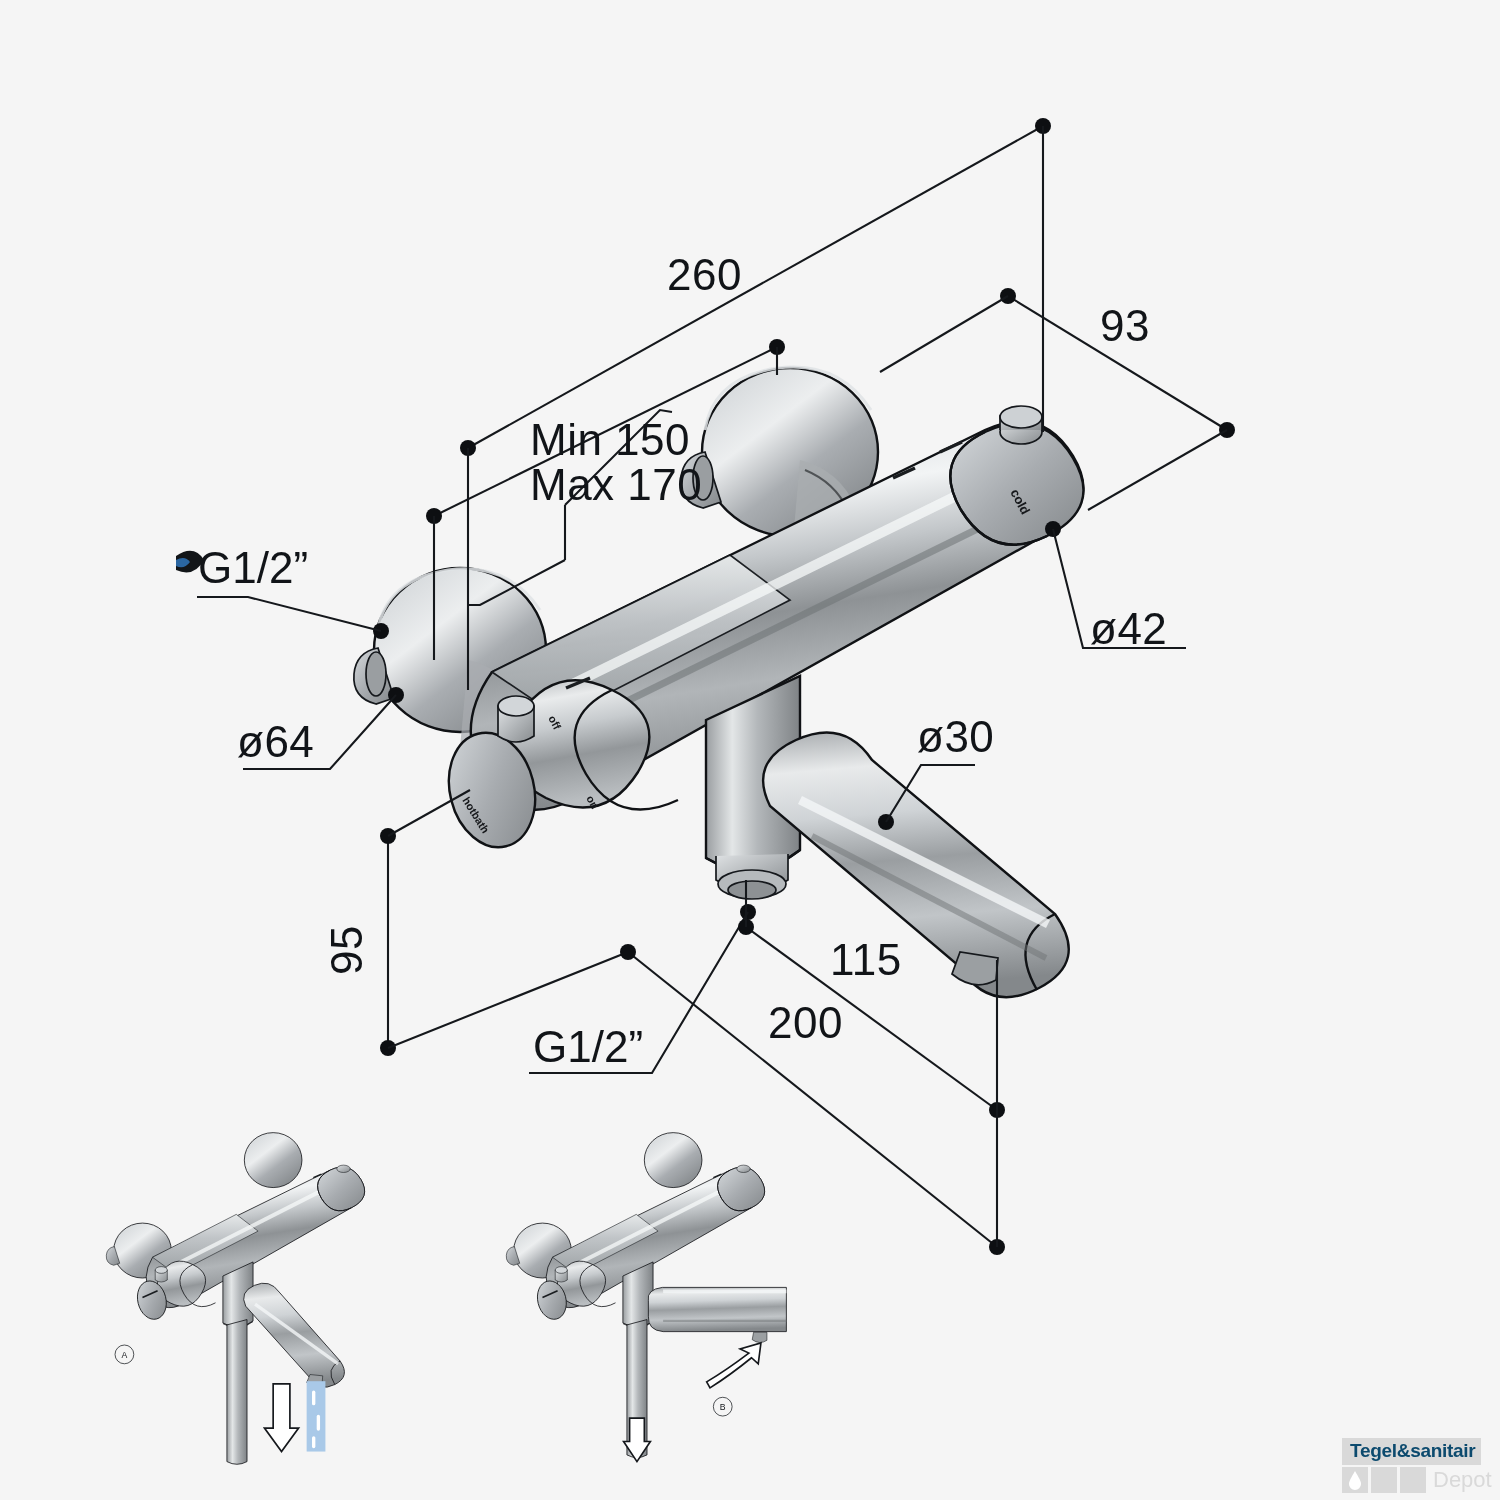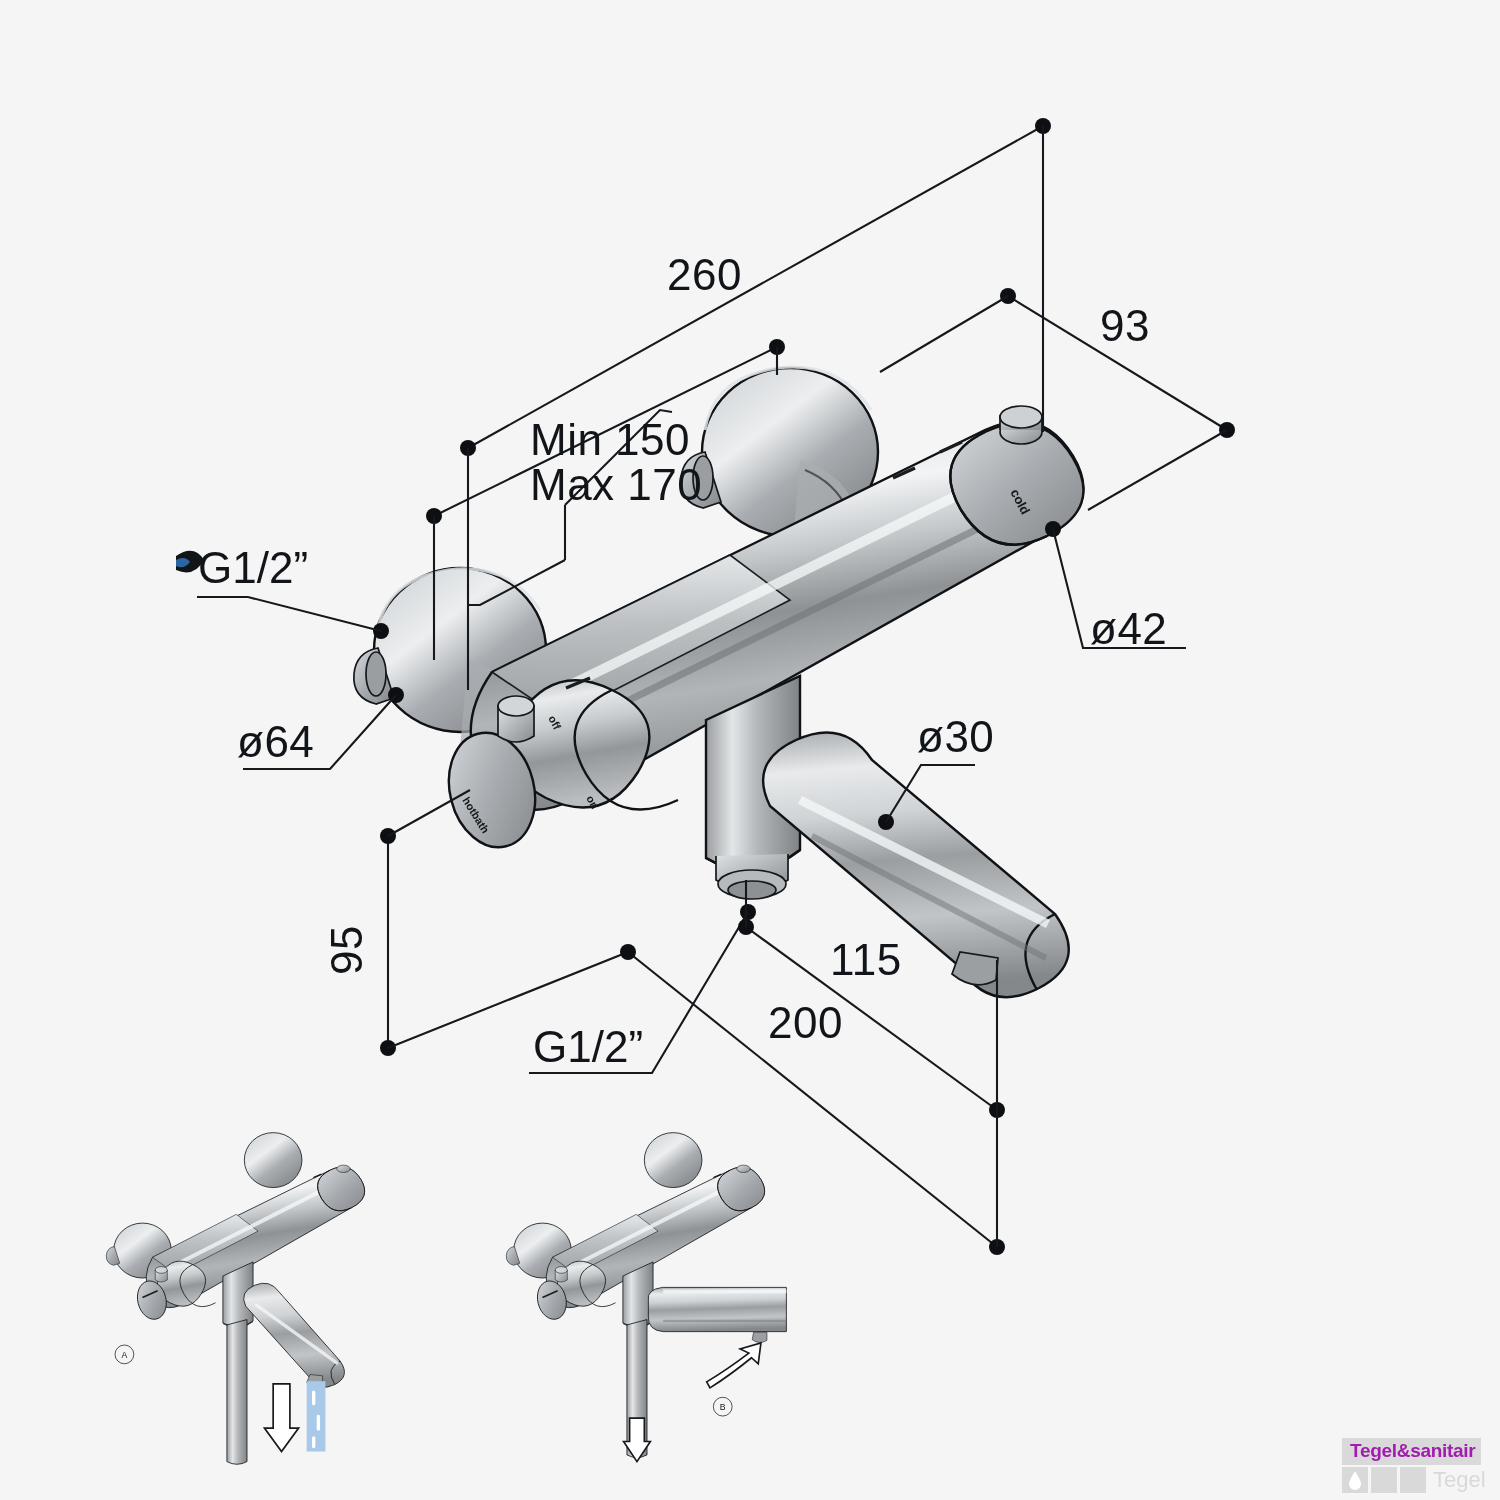--- a/index.html
+++ b/index.html
@@ -45,21 +45,21 @@
   .callout-letter{
     font-family:"Liberation Sans", sans-serif;
     fill:#15181c;font-size:26px;
   }
   
   #watermark{
     position:absolute;right:8px;bottom:6px;
     width:150px;height:56px;
   }
   .wm-band{
-    background:#d9d9d9;color:#a21caf;
+    background:#d9d9d9;color:#0c4a6e;
     font-family:"Liberation Sans", sans-serif;
     font-size:19px;font-weight:bold;
     padding:2px 6px 3px 8px;
     letter-spacing:-0.3px;
     display:inline-block;
     line-height:1.15;
   }
   .wm-row2{display:flex;align-items:stretch;margin-top:2px;gap:3px;}
   .wm-sq{width:26px;height:26px;background:#d9d9d9;position:relative;}
   .wm-depot{
@@ -401,17 +401,17 @@
   <div id="watermark">
     <div class="wm-band">Tegel&amp;sanitair</div>
     <div class="wm-row2">
       <div class="wm-sq">
         <svg viewBox="0 0 26 26" width="26" height="26">
           <path d="M13 4 C 9 11, 7 14, 7 17 a 6 6 0 0 0 12 0 c 0 -3 -2 -6 -6 -13 z" fill="#ffffff"></path>
         </svg>
       </div>
       <div class="wm-sq"></div>
       <div class="wm-sq"></div>
-      <div class="wm-depot">Tegel</div>
+      <div class="wm-depot">Depot</div>
     </div>
   </div>
 
 </div>
 
 </body></html>

